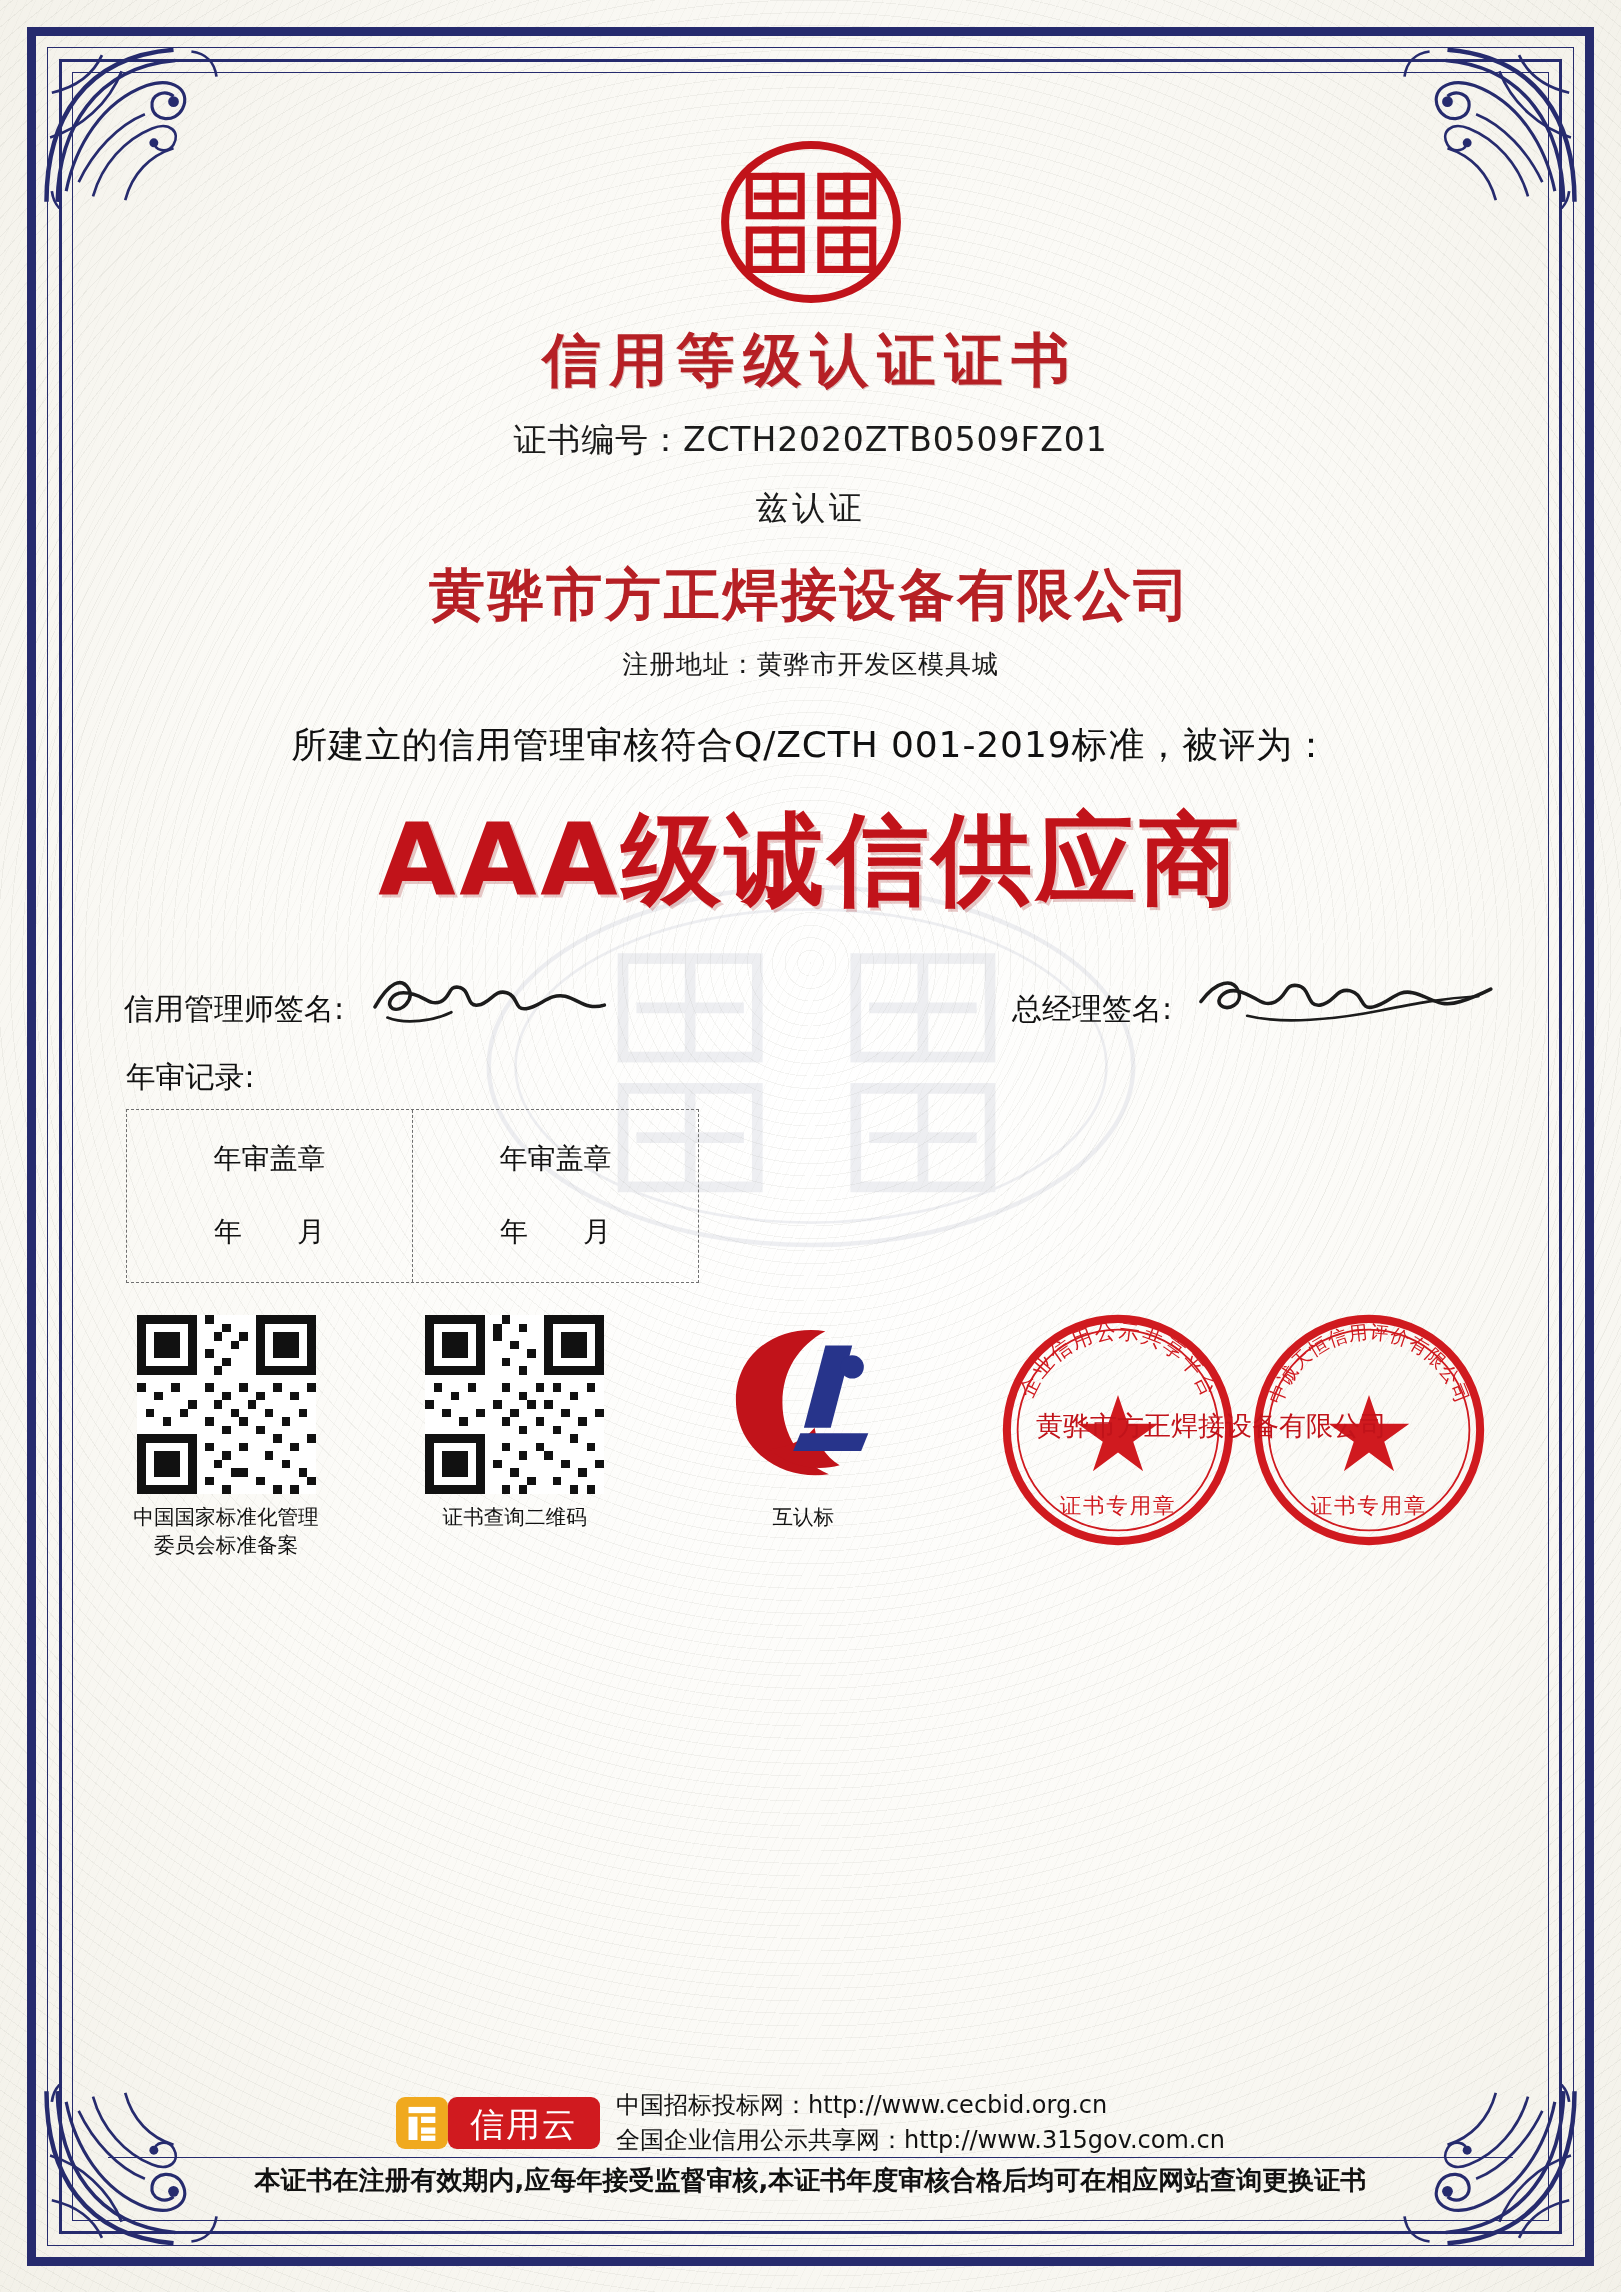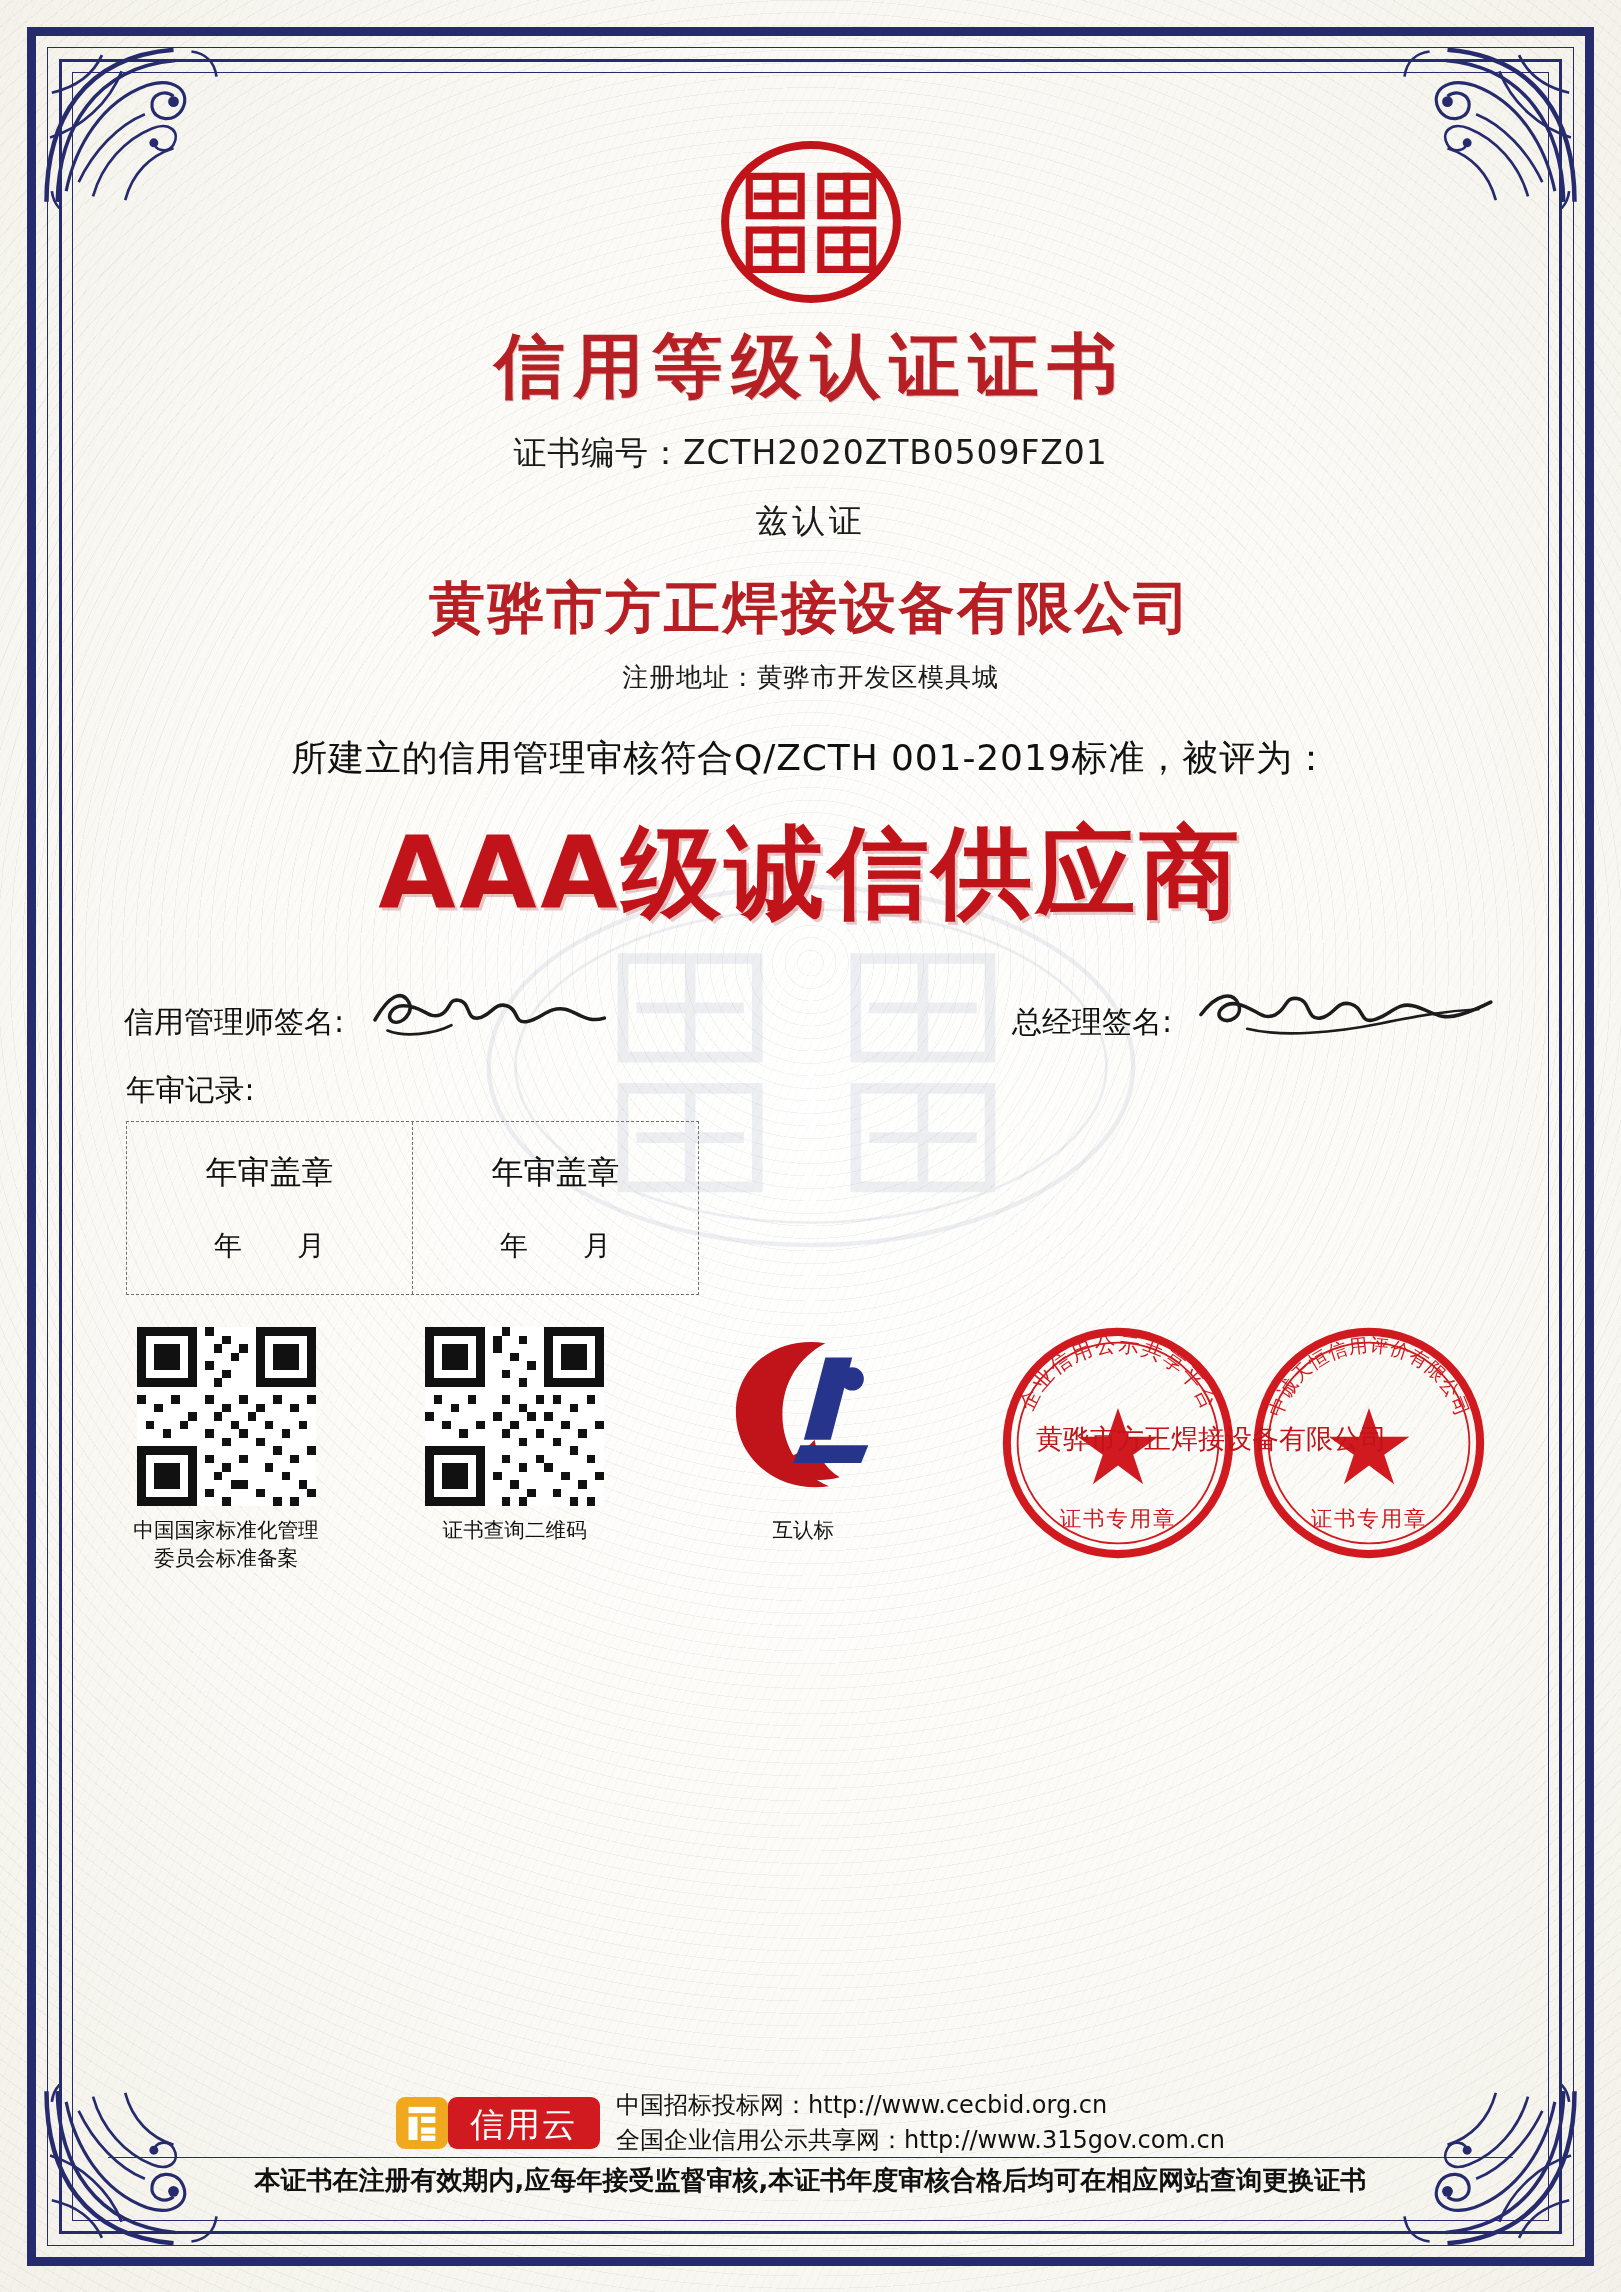--- a/index.html
+++ b/index.html
@@ -86,21 +86,21 @@
     display: flex;
     justify-content: center;
   }
   .logo-seal {
     width: 260px;
     height: 170px;
   }
 
   .title-main {
     margin-top: 23px;
-    font-size: 70px;
+    font-size: 58px;
     line-height: 1.05;
     letter-spacing: 9px;
     font-weight: bold;
     color: #b62025;
     font-family: "DejaVu Sans", "Liberation Sans", sans-serif;
     text-shadow: 0.9px 0.9px 0 rgba(120,10,10,.25);
   }
 
   .cert-no {
     margin-top: 27px;
@@ -229,21 +229,21 @@
   .review-cell {
     flex: 1;
     display: flex;
     flex-direction: column;
     justify-content: space-around;
     align-items: center;
     padding: 12.5px 0;
   }
   .review-cell + .review-cell { border-left: 0.9px dashed #6f6f6f; }
   .review-cell .rc-top {
-    font-size: 32px; color: #111;
+    font-size: 28px; color: #111;
     font-family: "DejaVu Sans", "Liberation Sans", sans-serif;
   }
   .review-cell .rc-bot {
     font-size: 28px; color: #111; letter-spacing: 23px; padding-left: 23px;
     font-family: "DejaVu Sans", "Liberation Sans", sans-serif;
   }
 
   
   .badges {
     margin-top: 32px;

